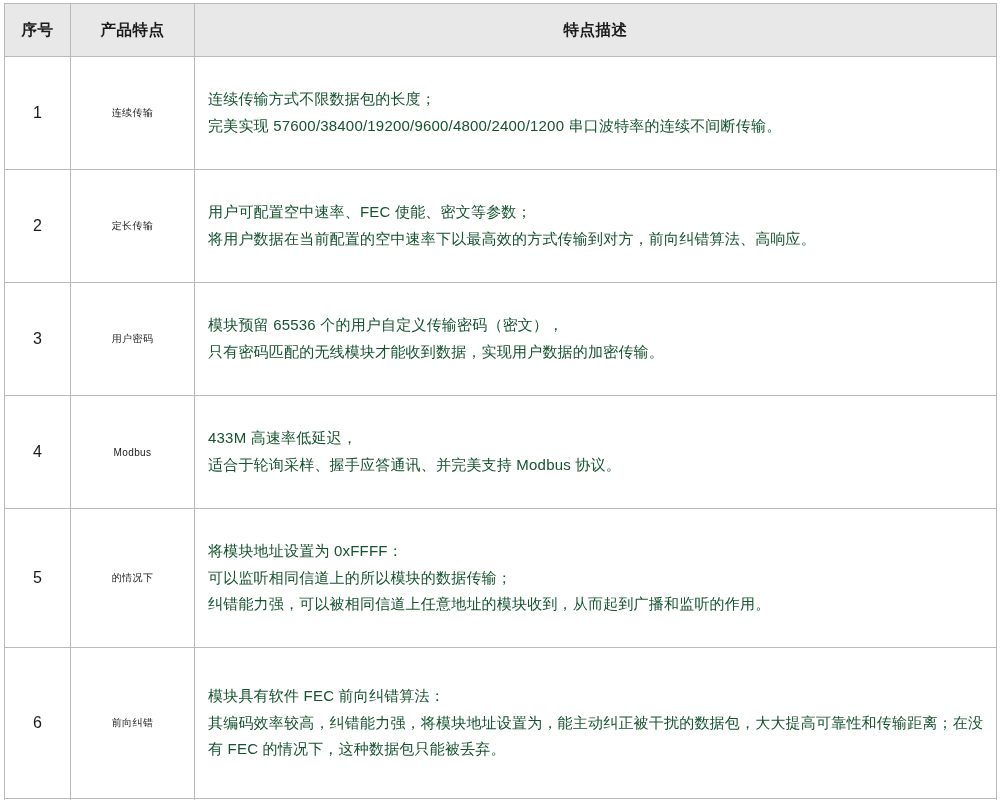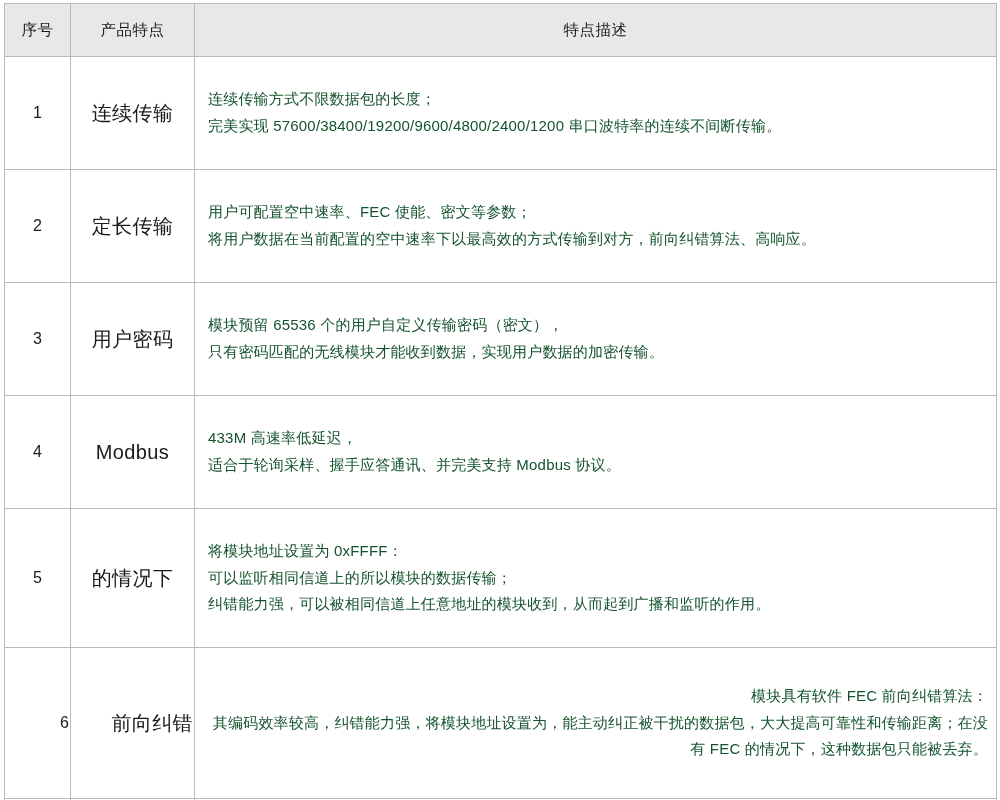--- a/index.html
+++ b/index.html
@@ -29,35 +29,35 @@
   table.feature-table col.c-name  { width: 124px; }
   table.feature-table col.c-desc  { width: 802px; }
 
   table.feature-table th,
   table.feature-table td {
     border: 1px solid #b9b9b9;
     vertical-align: middle;
   }
   thead th {
     background: #e8e8e8;
-    font-weight: normal;
+    font-weight: bold;
     font-size: 15.5px;
     text-align: center;
     height: 52px;
     padding: 0 6px;
     letter-spacing: 0.5px;
   }
   td.cell-no {
     text-align: center;
     font-size: 16px;
     color: #1a1a1a;
   }
   td.cell-name {
     text-align: center;
-    font-size: 20px;
+    font-size: 10px;
     color: #1a1a1a;
     letter-spacing: 0.4px;
   }
   td.cell-desc {
     text-align: left;
     font-size: 15px;
     line-height: 1.78;
     padding: 10px 8px 10px 13px;
     color: #14532d;
     letter-spacing: 0.2px;
@@ -67,21 +67,21 @@
     white-space: nowrap;
   }
   td.cell-desc .line.wrapline {
     white-space: normal;
   }
   tr.r1 td { height: 92px; }
   tr.r2 td { height: 92px; }
   tr.r3 td { height: 92px; }
   tr.r4 td { height: 92px; }
   tr.r5 td { height: 118px; }
-  tr.r6 td { height: 130px; text-align: right; }
+  tr.r6 td { height: 130px; }
   tr.r7 td { height: 92px; }
 </style>
 </head>
 <body>
 
 <div class="table-wrap">
   <table class="feature-table">
     <colgroup>
       <col class="c-no">
       <col class="c-name">

